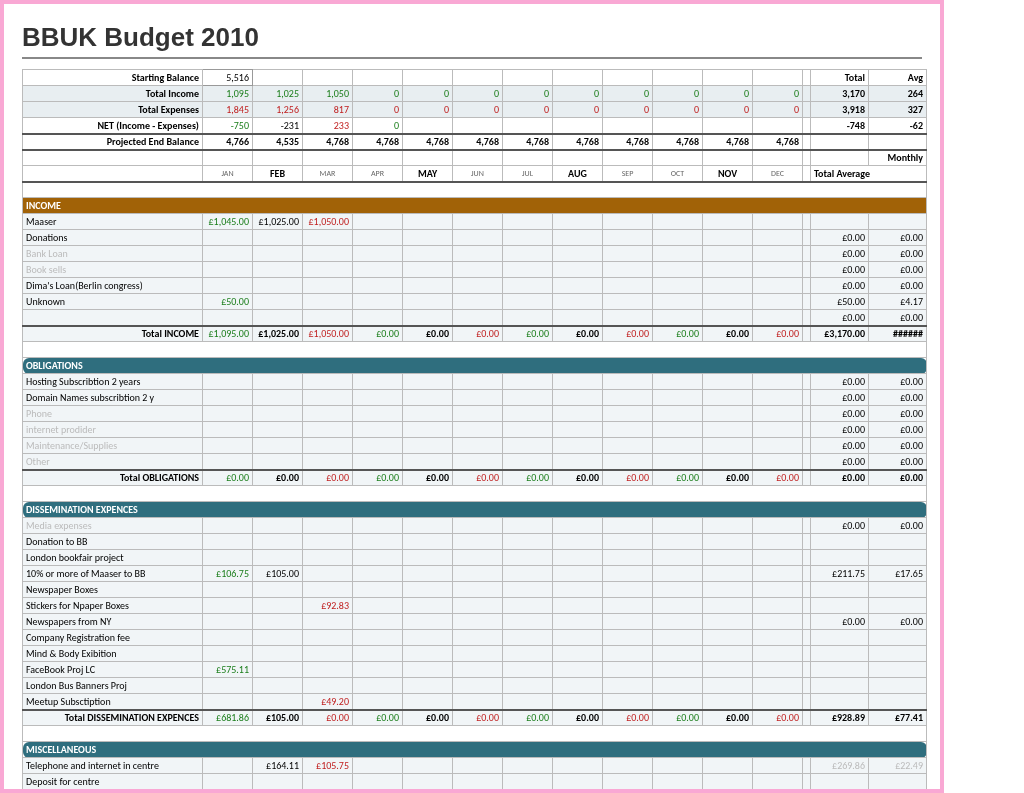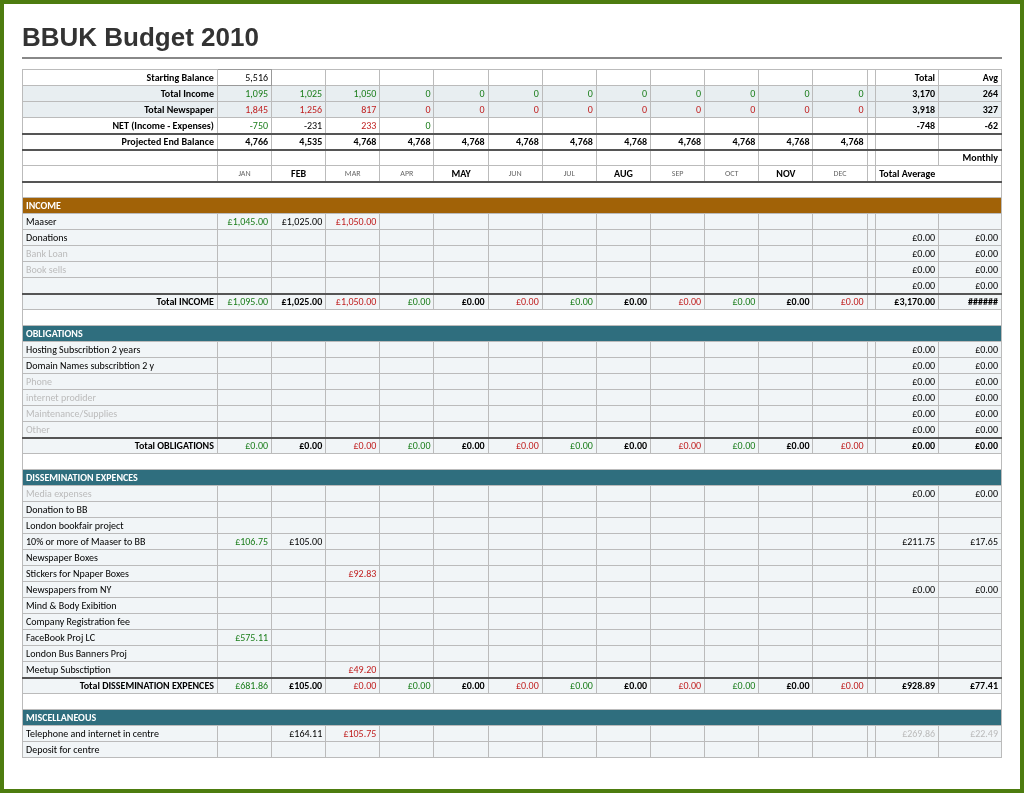--- a/index.html
+++ b/index.html
@@ -1,31 +1,31 @@
 <!DOCTYPE html>
 <html><head>
 <meta charset="utf-8">
 <style>
 * { box-sizing: border-box; margin: 0; padding: 0; }
 body { background: #fff; font-family: Calibri, Arial, sans-serif; font-size: 11px; }
-.frame { border: 4px solid #4d7c0f; width: 1024px; height: 793px; padding: 18px; overflow: hidden; }
+.frame { border: 4px solid #f9a8d4; width: 944px; height: 793px; padding: 18px; overflow: hidden; }
 .title { font-family: "Trebuchet MS", Arial, sans-serif; font-size: 26px; font-weight: bold; color: #333; border-bottom: 2px solid #888; padding-bottom: 4px; margin-bottom: 10px; }
 table.sheet { border-collapse: collapse; width: 100%; table-layout: fixed; }
 table.sheet td { border: 1px solid #bbb; height: 16px; padding: 0 3px; font-size: 10px; white-space: nowrap; overflow: hidden; text-overflow: clip; vertical-align: middle; }
 td.num { text-align: right; }
 td.label { text-align: right; font-weight: bold; padding-right: 6px; }
 td.rowlabel { text-align: left; border-left:1px solid #bbb; }
 .noborder td { border: none; }
 .thinrow td { height: 6px; border:none; }
 .shade td { background: #e8eef1; }
 .shade2 td { background: #f1f5f7; }
 .months td { text-align: center; font-weight: bold; font-size: 9px; background: #fff; }
 .months td.small { font-weight: normal; font-size: 8px; color: #666; }
 .section-green td { background: #a16207; color: #fff; font-weight: bold; border-color: #0f6a2f; }
-.section-teal td { background: #2f6e7e; color: #fff; font-weight: bold; border-color: #2f6e7e; }
+.section-teal td { background: #2f6e7e; color: #fff; font-weight: bold; border-color: #2f6e7e; border-radius: 6px; }
 .greyed { color: #bbb; }
 .green { color: #1a7d1a; }
 .red { color: #c02020; }
 .bold { font-weight: bold; }
 .bt { border-top: 2px solid #555 !important; }
 .bb { border-bottom: 2px solid #555 !important; }
 col.label { width: 180px; }
 col.m { width: 50px; }
 col.gap { width: 8px; }
 col.tot { width: 58px; }
@@ -85,21 +85,21 @@
           <td class="num green">0</td>
           <td class="num green">0</td>
           <td class="num green">0</td>
           <td class="num green">0</td>
           <td class="num green">0</td>
           <td class="num"></td>
           <td class="num bold">3,170</td>
           <td class="num bold">264</td>
         </tr>
         <tr class="shade">
-          <td class="label">Total Newspaper</td>
+          <td class="label">Total Expenses</td>
           <td class="num red">1,845</td>
           <td class="num red">1,256</td>
           <td class="num red">817</td>
           <td class="num red">0</td>
           <td class="num red">0</td>
           <td class="num red">0</td>
           <td class="num red">0</td>
           <td class="num red">0</td>
           <td class="num red">0</td>
           <td class="num red">0</td>
@@ -252,20 +252,56 @@
           <td class="num "></td>
           <td class="num "></td>
           <td class="num "></td>
           <td class="num "></td>
           <td class="num "></td>
           <td></td>
           <td class="num">£0.00</td>
           <td class="num">£0.00</td>
         </tr>
         <tr class="shade2">
+          <td class="rowlabel">Dima's Loan(Berlin congress)</td>
+          <td class="num "></td>
+          <td class="num "></td>
+          <td class="num "></td>
+          <td class="num "></td>
+          <td class="num "></td>
+          <td class="num "></td>
+          <td class="num "></td>
+          <td class="num "></td>
+          <td class="num "></td>
+          <td class="num "></td>
+          <td class="num "></td>
+          <td class="num "></td>
+          <td></td>
+          <td class="num">£0.00</td>
+          <td class="num">£0.00</td>
+        </tr>
+        <tr class="shade2">
+          <td class="rowlabel">Unknown</td>
+          <td class="num green">£50.00</td>
+          <td class="num "></td>
+          <td class="num "></td>
+          <td class="num "></td>
+          <td class="num "></td>
+          <td class="num "></td>
+          <td class="num "></td>
+          <td class="num "></td>
+          <td class="num "></td>
+          <td class="num "></td>
+          <td class="num "></td>
+          <td class="num "></td>
+          <td></td>
+          <td class="num">£50.00</td>
+          <td class="num">£4.17</td>
+        </tr>
+        <tr class="shade2">
           <td class="rowlabel"></td>
           <td class="num "></td>
           <td class="num "></td>
           <td class="num "></td>
           <td class="num "></td>
           <td class="num "></td>
           <td class="num "></td>
           <td class="num "></td>
           <td class="num "></td>
           <td class="num "></td>
@@ -552,39 +588,39 @@
           <td class="num "></td>
           <td class="num "></td>
           <td class="num "></td>
           <td class="num "></td>
           <td class="num "></td>
           <td></td>
           <td class="num">£0.00</td>
           <td class="num">£0.00</td>
         </tr>
         <tr class="shade2">
+          <td class="rowlabel">Company Registration fee</td>
+          <td class="num "></td>
+          <td class="num "></td>
+          <td class="num "></td>
+          <td class="num "></td>
+          <td class="num "></td>
+          <td class="num "></td>
+          <td class="num "></td>
+          <td class="num "></td>
+          <td class="num "></td>
+          <td class="num "></td>
+          <td class="num "></td>
+          <td class="num "></td>
+          <td></td>
+          <td class="num"></td>
+          <td class="num"></td>
+        </tr>
+        <tr class="shade2">
           <td class="rowlabel">Mind &amp; Body Exibition</td>
-          <td class="num "></td>
-          <td class="num "></td>
-          <td class="num "></td>
-          <td class="num "></td>
-          <td class="num "></td>
-          <td class="num "></td>
-          <td class="num "></td>
-          <td class="num "></td>
-          <td class="num "></td>
-          <td class="num "></td>
-          <td class="num "></td>
-          <td class="num "></td>
-          <td></td>
-          <td class="num"></td>
-          <td class="num"></td>
-        </tr>
-        <tr class="shade2">
-          <td class="rowlabel">Company Registration fee</td>
           <td class="num "></td>
           <td class="num "></td>
           <td class="num "></td>
           <td class="num "></td>
           <td class="num "></td>
           <td class="num "></td>
           <td class="num "></td>
           <td class="num "></td>
           <td class="num "></td>
           <td class="num "></td>

